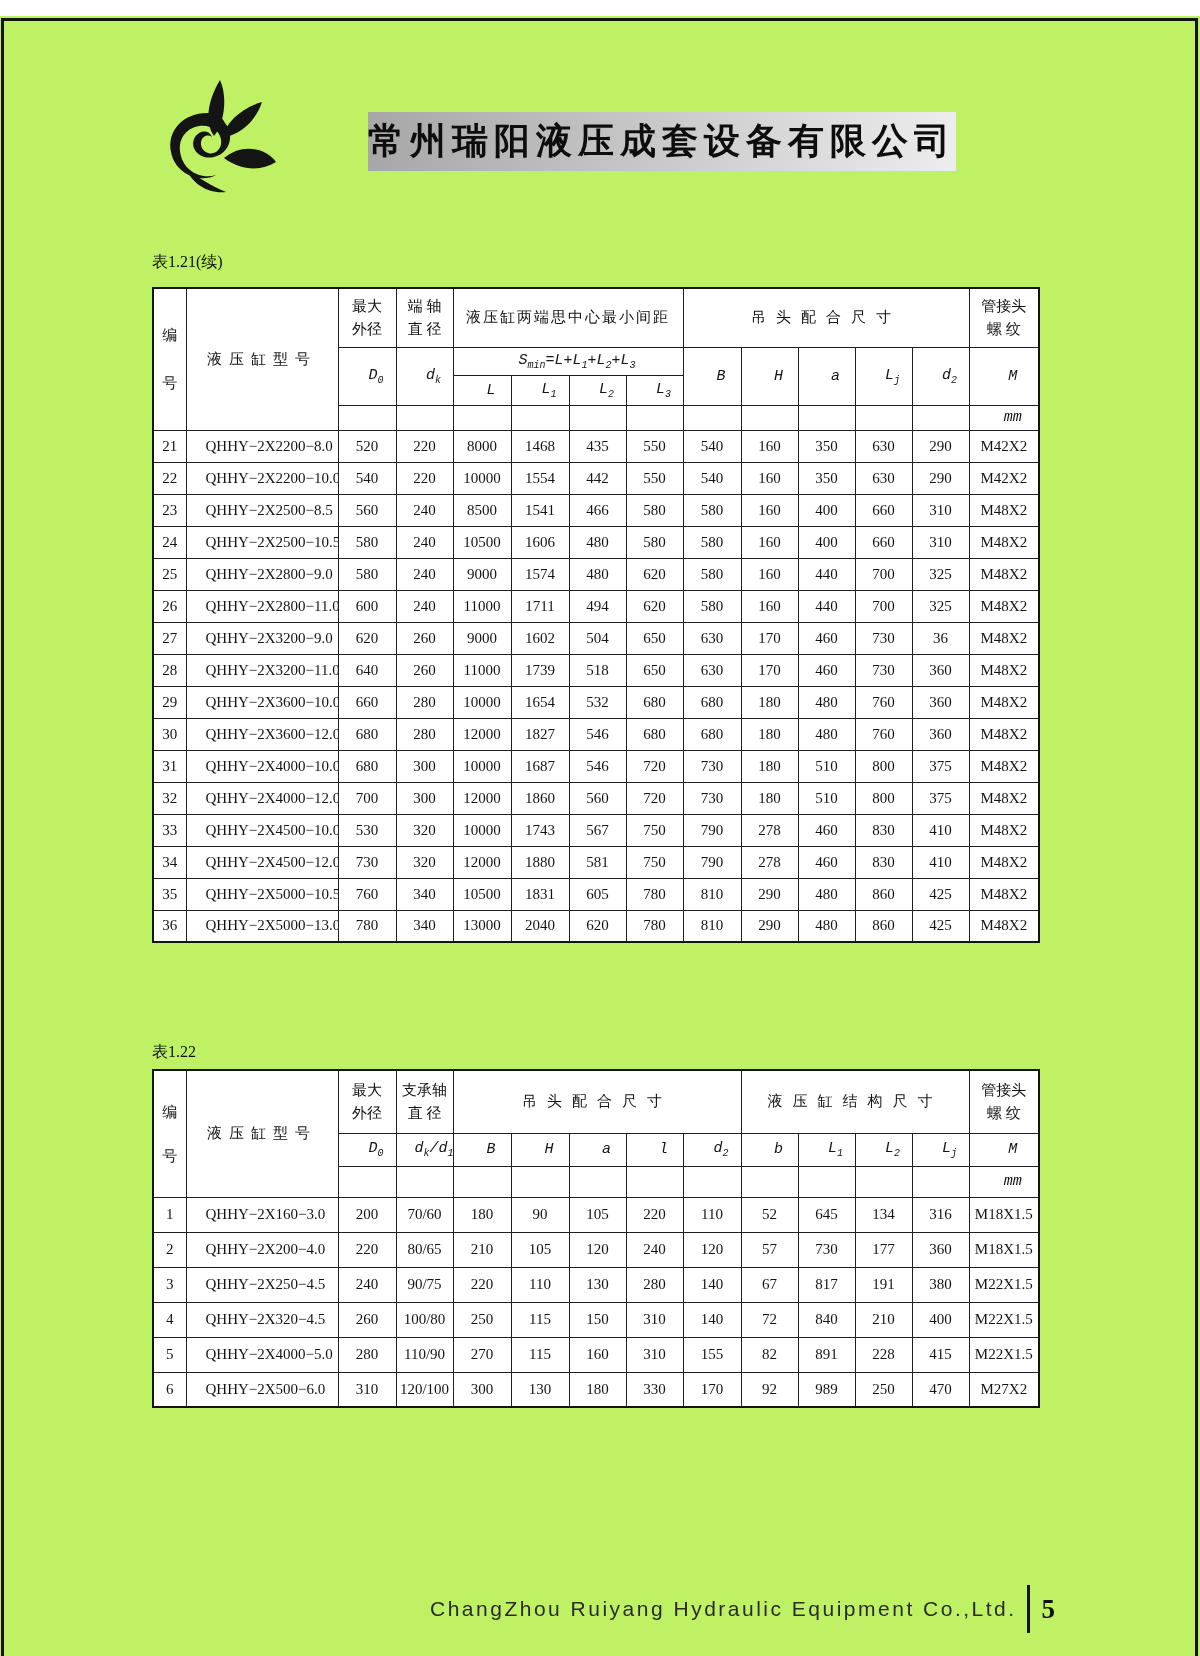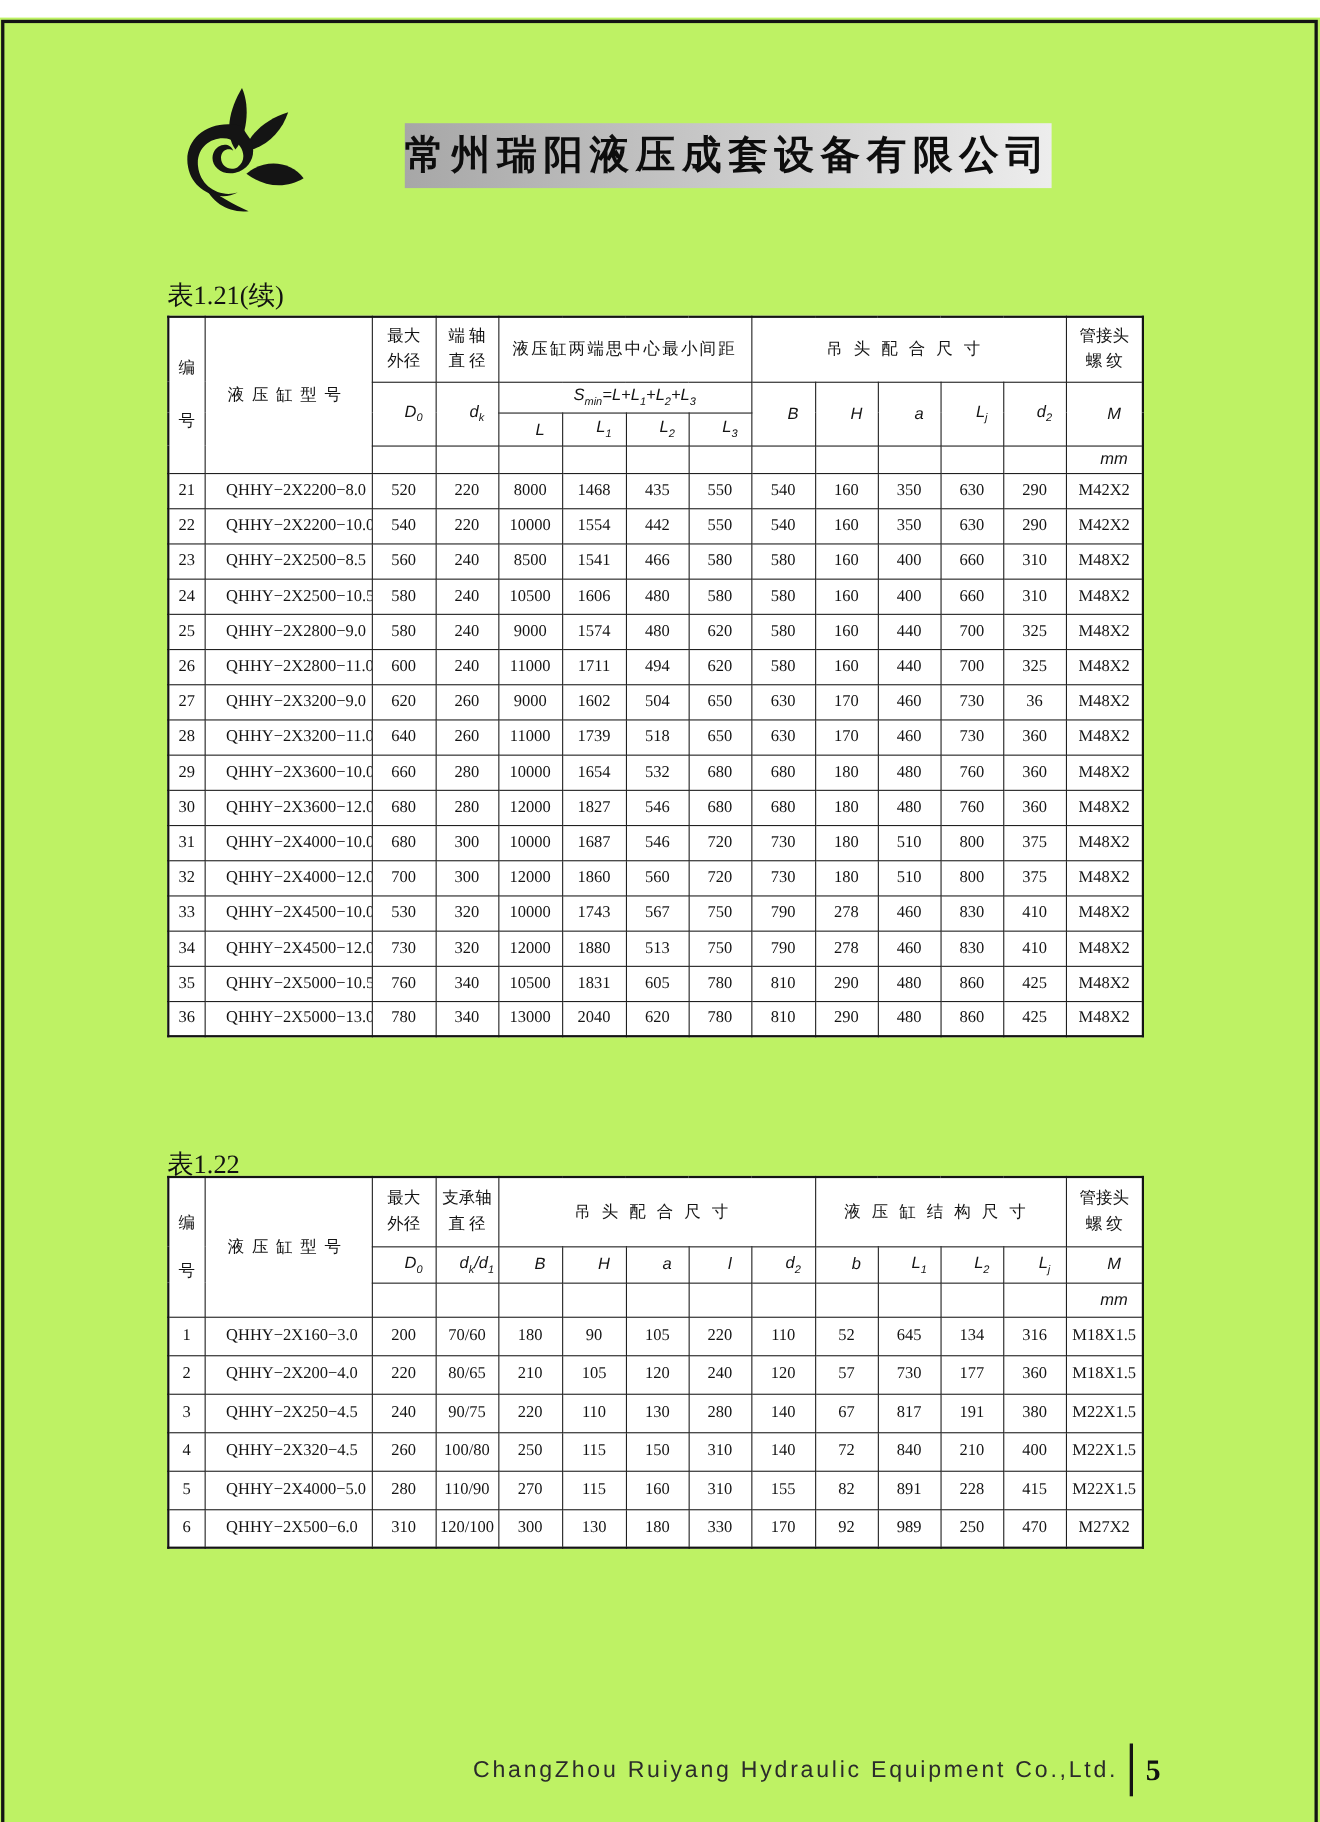--- a/index.html
+++ b/index.html
@@ -9,38 +9,38 @@
 
   
   .logo{position:absolute;left:158px;top:62px;width:132px;height:124px;}
   .banner{position:absolute;left:368px;top:96px;width:588px;height:59px;
           background:linear-gradient(90deg,#a7a7a7 0%,#c6c6c6 45%,#ededed 100%);
           display:flex;align-items:center;justify-content:center;}
   .banner-text{font-weight:bold;font-size:36px;letter-spacing:6px;color:#0d0d0d;white-space:nowrap;
                font-family:"Liberation Serif","DejaVu Serif",serif;}
 
   
-  .t-label{position:absolute;font-size:24px;color:#111;}
+  .t-label{position:absolute;font-size:16px;color:#111;}
   .t1-label{left:152px;top:236px;}
   .t2-title{position:absolute;left:152px;top:998px;width:890px;text-align:center;
             font-size:21px;font-weight:bold;font-family:"Liberation Sans","DejaVu Sans",sans-serif;letter-spacing:1px;}
   .t2-label{left:152px;top:1026px;}
 
   
   table.spec{position:absolute;border-collapse:collapse;table-layout:fixed;width:888px;background:#fff;
              border:2px solid #141414;}
   #t1{left:152px;top:271px;}
   #t2{left:152px;top:1053px;}
   .spec th,.spec td{border:1px solid #202020;text-align:center;vertical-align:middle;padding:0;overflow:hidden;}
   .spec th{font-weight:normal;font-size:15px;}
   .spec td{font-size:15px;font-family:"Liberation Serif","DejaVu Serif",serif;}
   .spec td.model{text-align:left;padding-left:19px;}
   th.cn{font-size:15px;}
   th.pre{white-space:pre-line;line-height:23px;}
-  th.sym{font-style:italic;font-family:Liberation Sans, sans-serif;padding-left:18px;}
+  th.sym{font-style:italic;font-family:Liberation Mono, monospace;padding-left:18px;}
   th.sym sub,.formula sub{font-size:10px;font-style:italic;}
   .sp{letter-spacing:7px;}
   .spw{letter-spacing:10px;}
   .spn{letter-spacing:2px;}
   .formula{font-size:14px;}
   .unit{font-size:14px;}
   #t1 tr.r-a{height:59px;}
   #t1 tr.r-b{height:28px;}
   #t1 tr.r-c{height:30px;}
   #t1 tr.r-u{height:25px;}
@@ -355,21 +355,21 @@
           <td>410</td>
           <td>M48X2</td>
         </tr>
         <tr>
           <td>34</td>
           <td class="model">QHHY−2X4500−12.0</td>
           <td>730</td>
           <td>320</td>
           <td>12000</td>
           <td>1880</td>
-          <td>513</td>
+          <td>581</td>
           <td>750</td>
           <td>790</td>
           <td>278</td>
           <td>460</td>
           <td>830</td>
           <td>410</td>
           <td>M48X2</td>
         </tr>
         <tr>
           <td>35</td>

